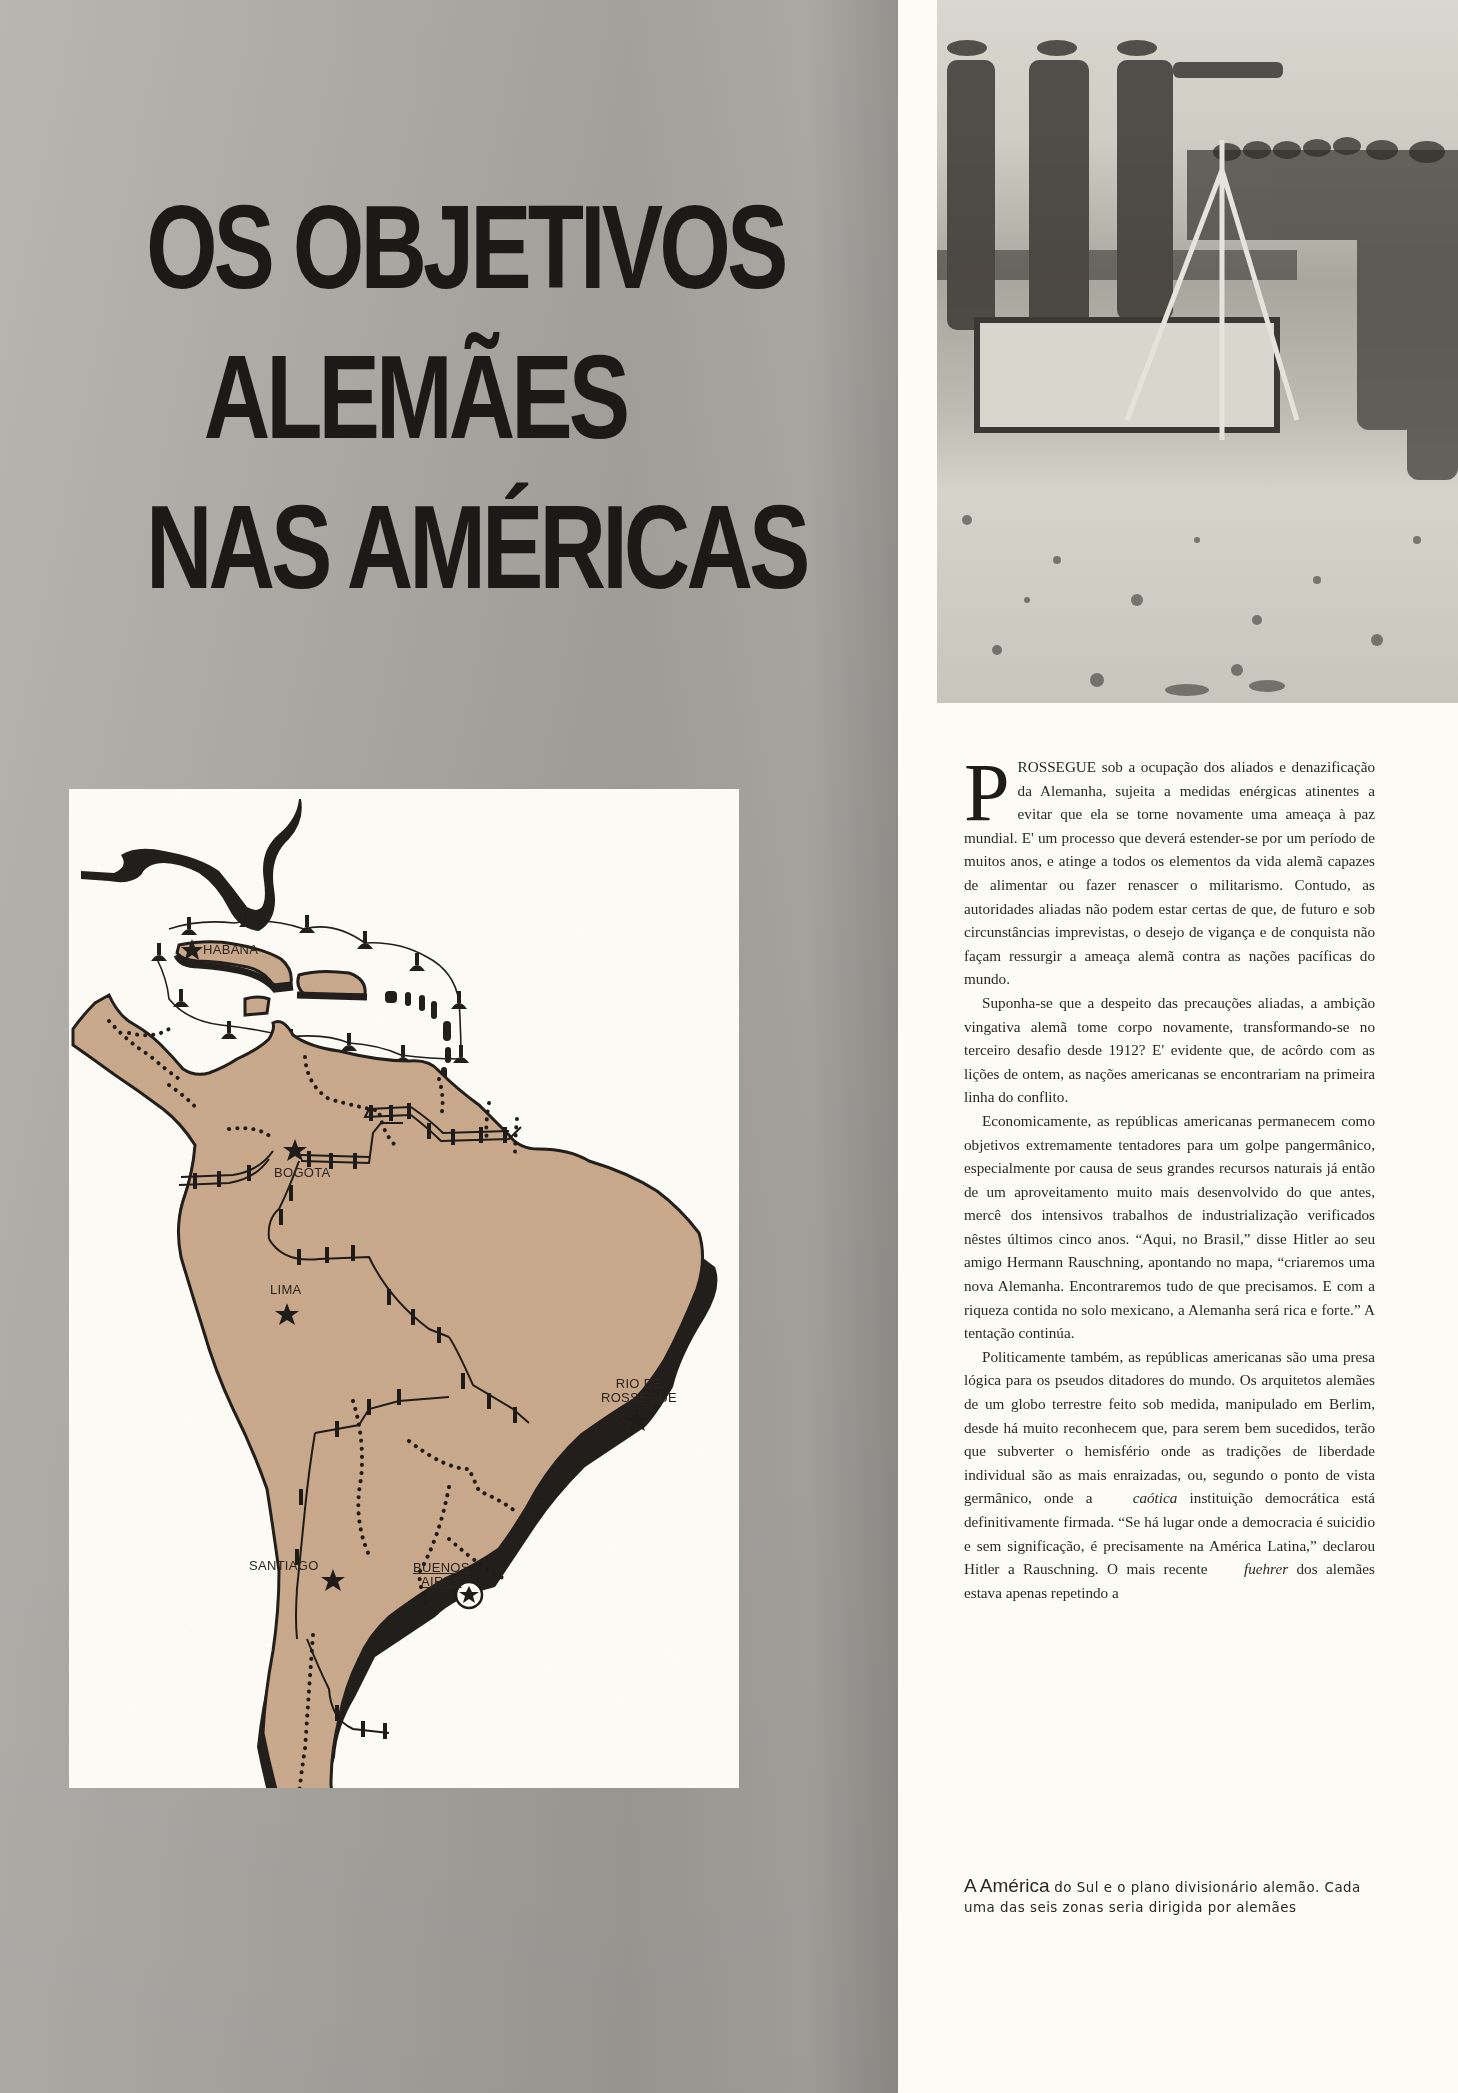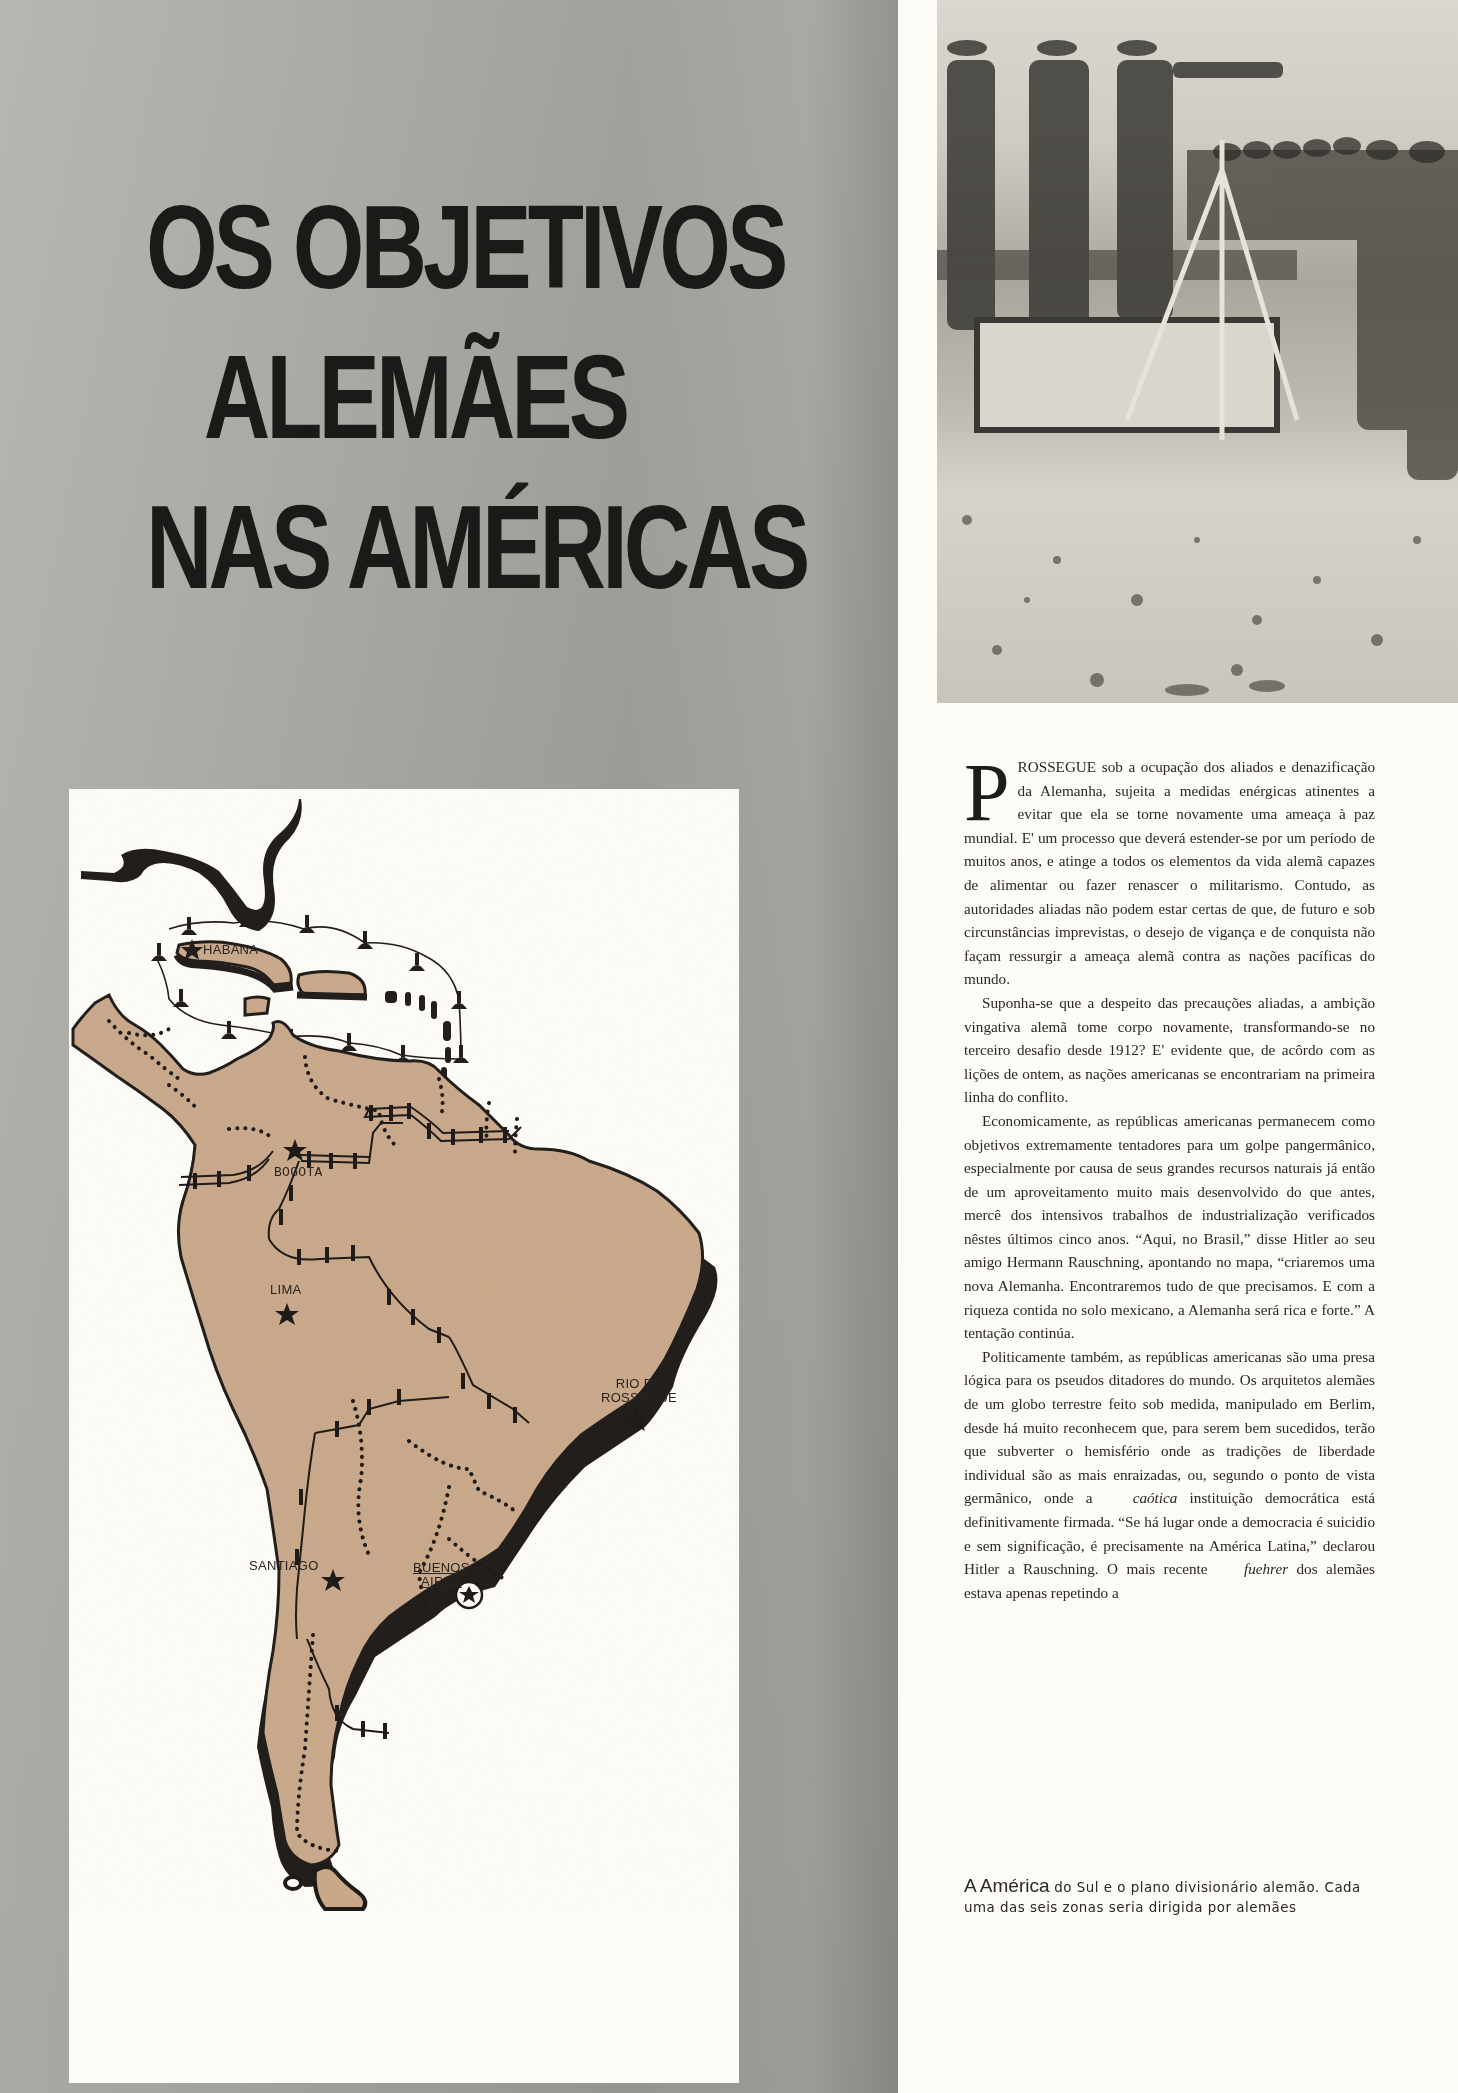--- a/index.html
+++ b/index.html
@@ -20,21 +20,21 @@
     text-align: center; color: #1b1a19;
     font-family: "Liberation Sans", sans-serif; font-weight: 700;
     font-size: 118px; line-height: 150px; letter-spacing: -5px;
     transform: scaleX(0.78); transform-origin: 50% 0;
     z-index: 2;
   }
   .headline .line { display: block; white-space: nowrap; }
 
   
   .map-frame {
-    position: absolute; left: 69px; top: 789px; width: 670px; height: 1294px;
+    position: absolute; left: 69px; top: 789px; width: 670px; height: 999px;
     background: #fdfcf7; z-index: 2; overflow: hidden;
   }
   .map-frame svg { position: absolute; left: 0; top: 0; }
   .map-label {
     position: absolute; font-family: "Liberation Sans", sans-serif;
     font-size: 13px; color: #2a2420; letter-spacing: 0.3px; line-height: 14px;
     text-align: center;
   }
 
   
@@ -247,21 +247,21 @@
 
     <polygon points="226,350 229,358 238,358 231,363 234,372 226,367 218,372 221,363 214,358 223,358" fill="#1f1b18"></polygon>
     <polygon points="218,514 221,522 230,522 223,527 226,536 218,531 210,536 213,527 206,522 215,522" fill="#1f1b18"></polygon>
     <polygon points="568,620 571,628 580,628 573,633 576,642 568,637 560,642 563,633 556,628 565,628" fill="#1f1b18"></polygon>
     <polygon points="264,780 267,788 276,788 269,793 272,802 264,797 256,802 259,793 252,788 261,788" fill="#1f1b18"></polygon>
     <circle cx="400" cy="806" r="13" fill="#fdfcf7" stroke="#1f1b18" stroke-width="2.5"></circle>
     <polygon points="400,797 403,803 410,803 404,807 406,814 400,810 394,814 396,807 390,803 397,803" fill="#1f1b18"></polygon>
   </svg>
 
   <span class="map-label" style="left:134px; top:154px;">HABANA</span>
-  <span class="map-label" style="left:205px; top:377px;font-family:Liberation Mono, monospace;">BOGOTA</span>
+  <span class="map-label" style="left:205px; top:377px;">BOGOTA</span>
   <span class="map-label" style="left:201px; top:494px;">LIMA</span>
   <span class="map-label" style="left:532px; top:588px;">
     <span>RIO DE</span><br>
     <span>ROSSEGUE</span>
   </span>
   <span class="map-label" style="left:180px; top:770px;">SANTIAGO</span>
   <span class="map-label" style="left:344px; top:772px;text-decoration:underline;">
     <span>BUENOS</span><br>
     <span>AIRES</span>
   </span>

